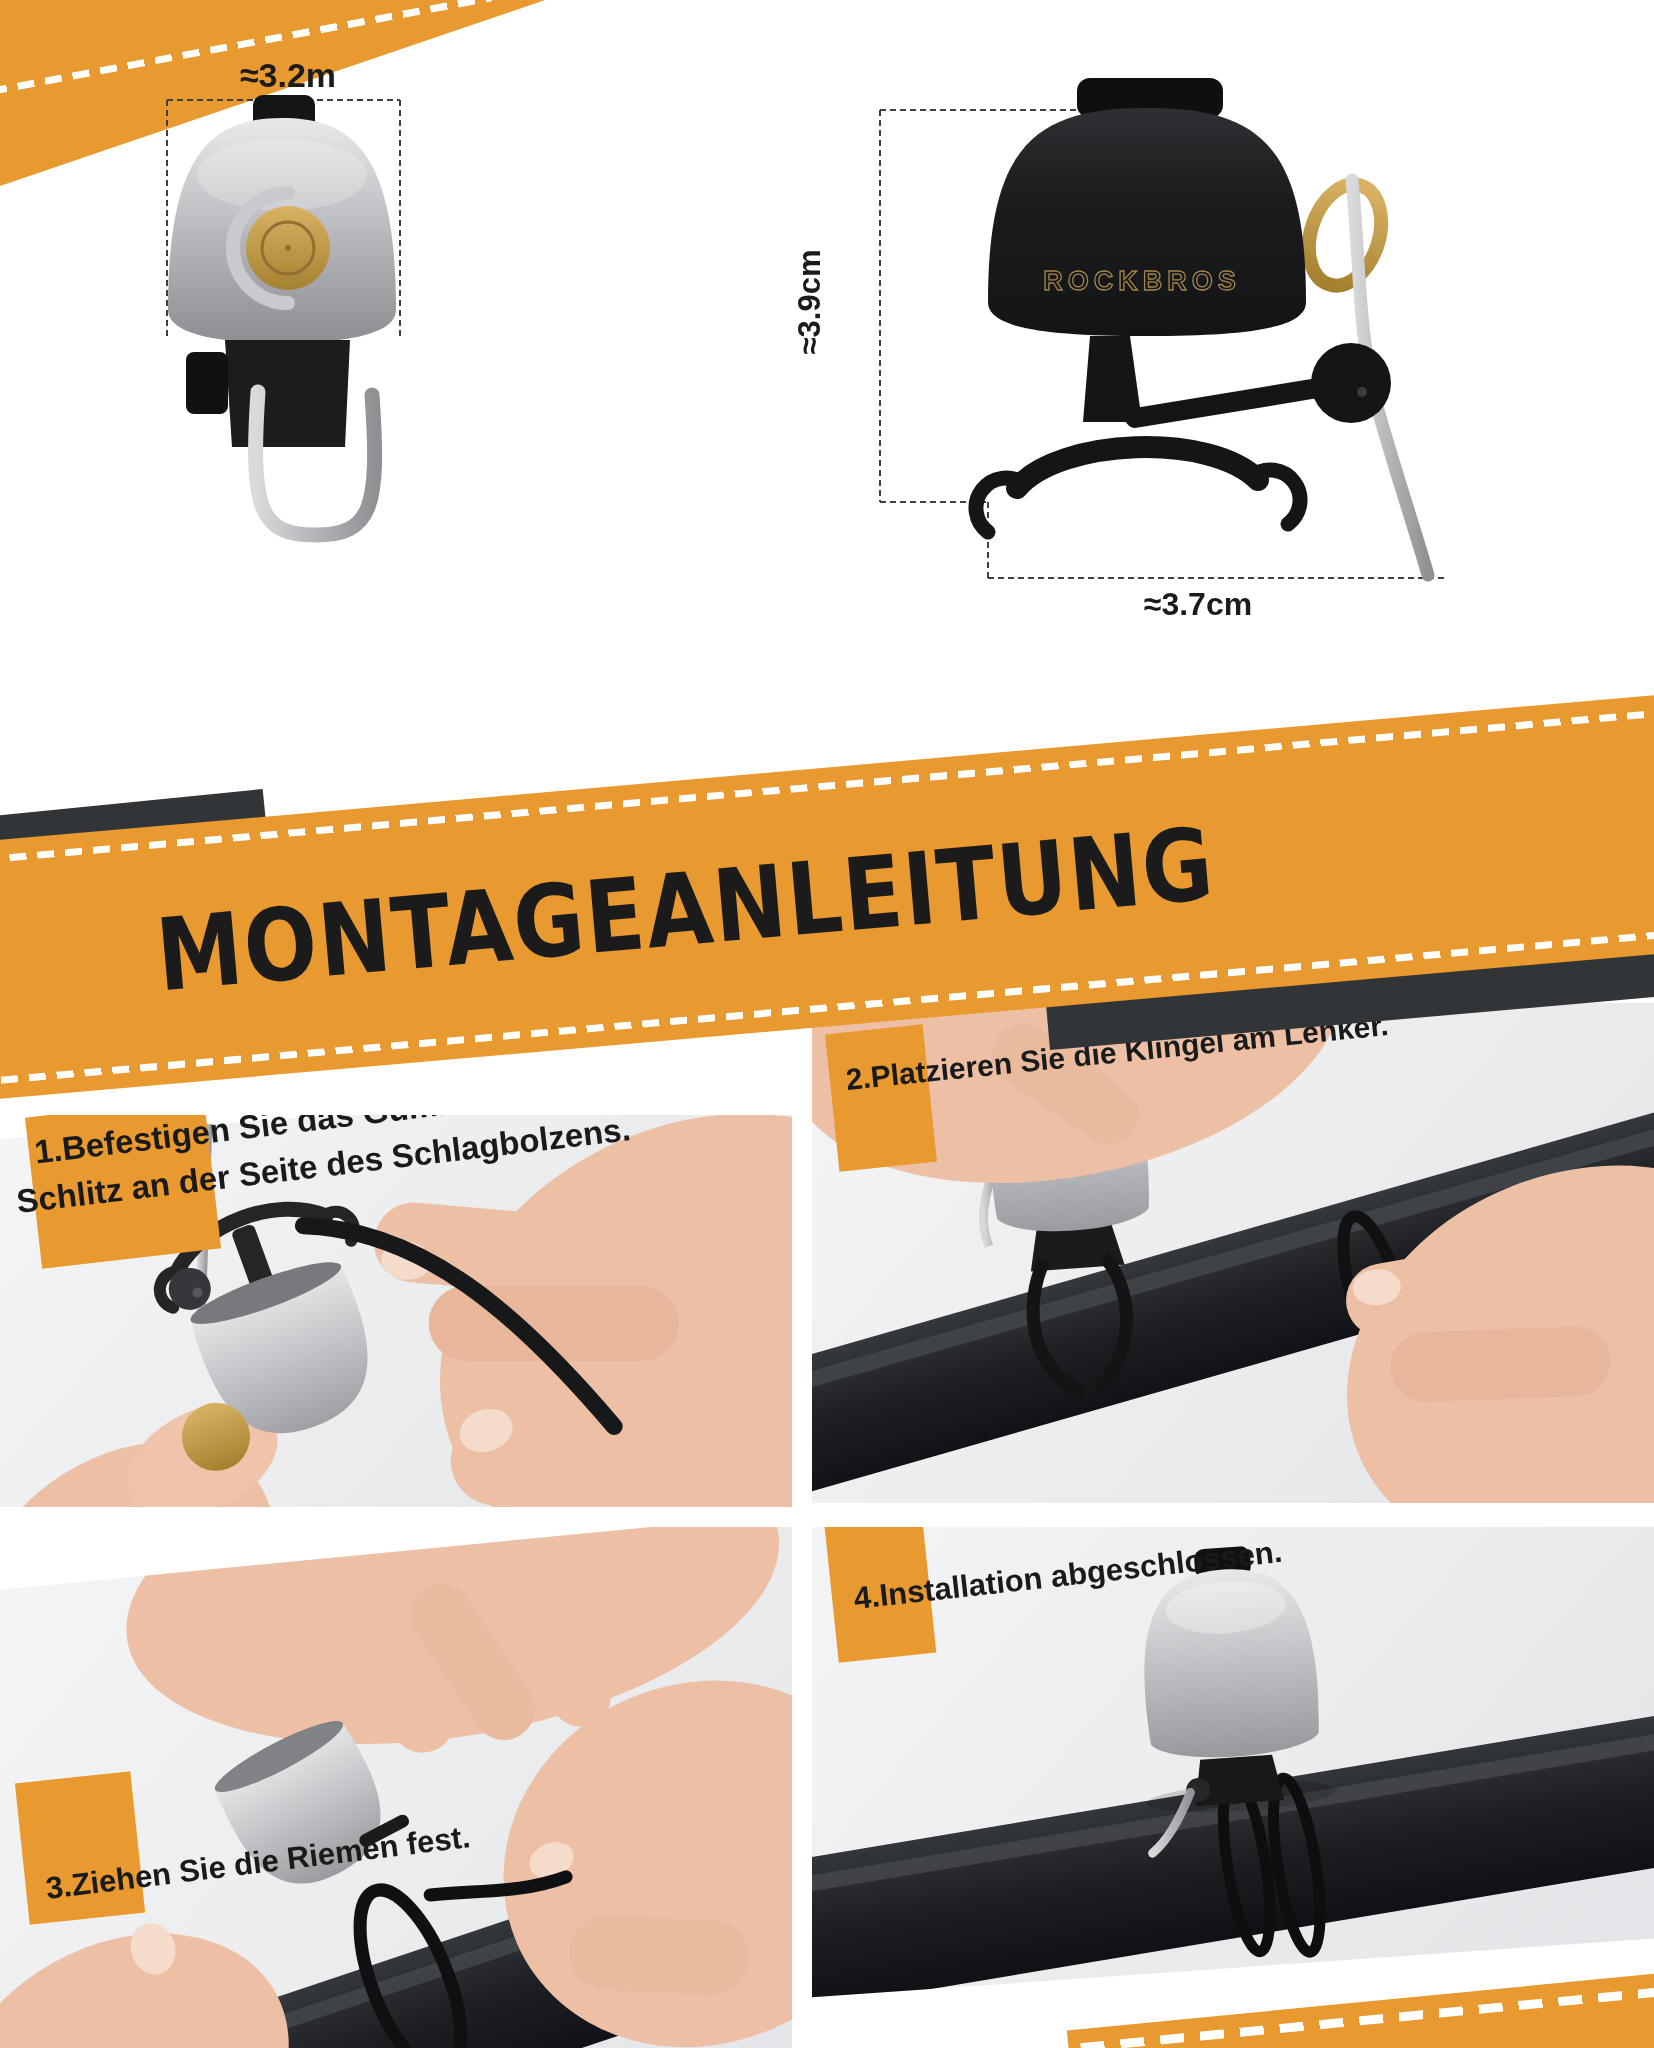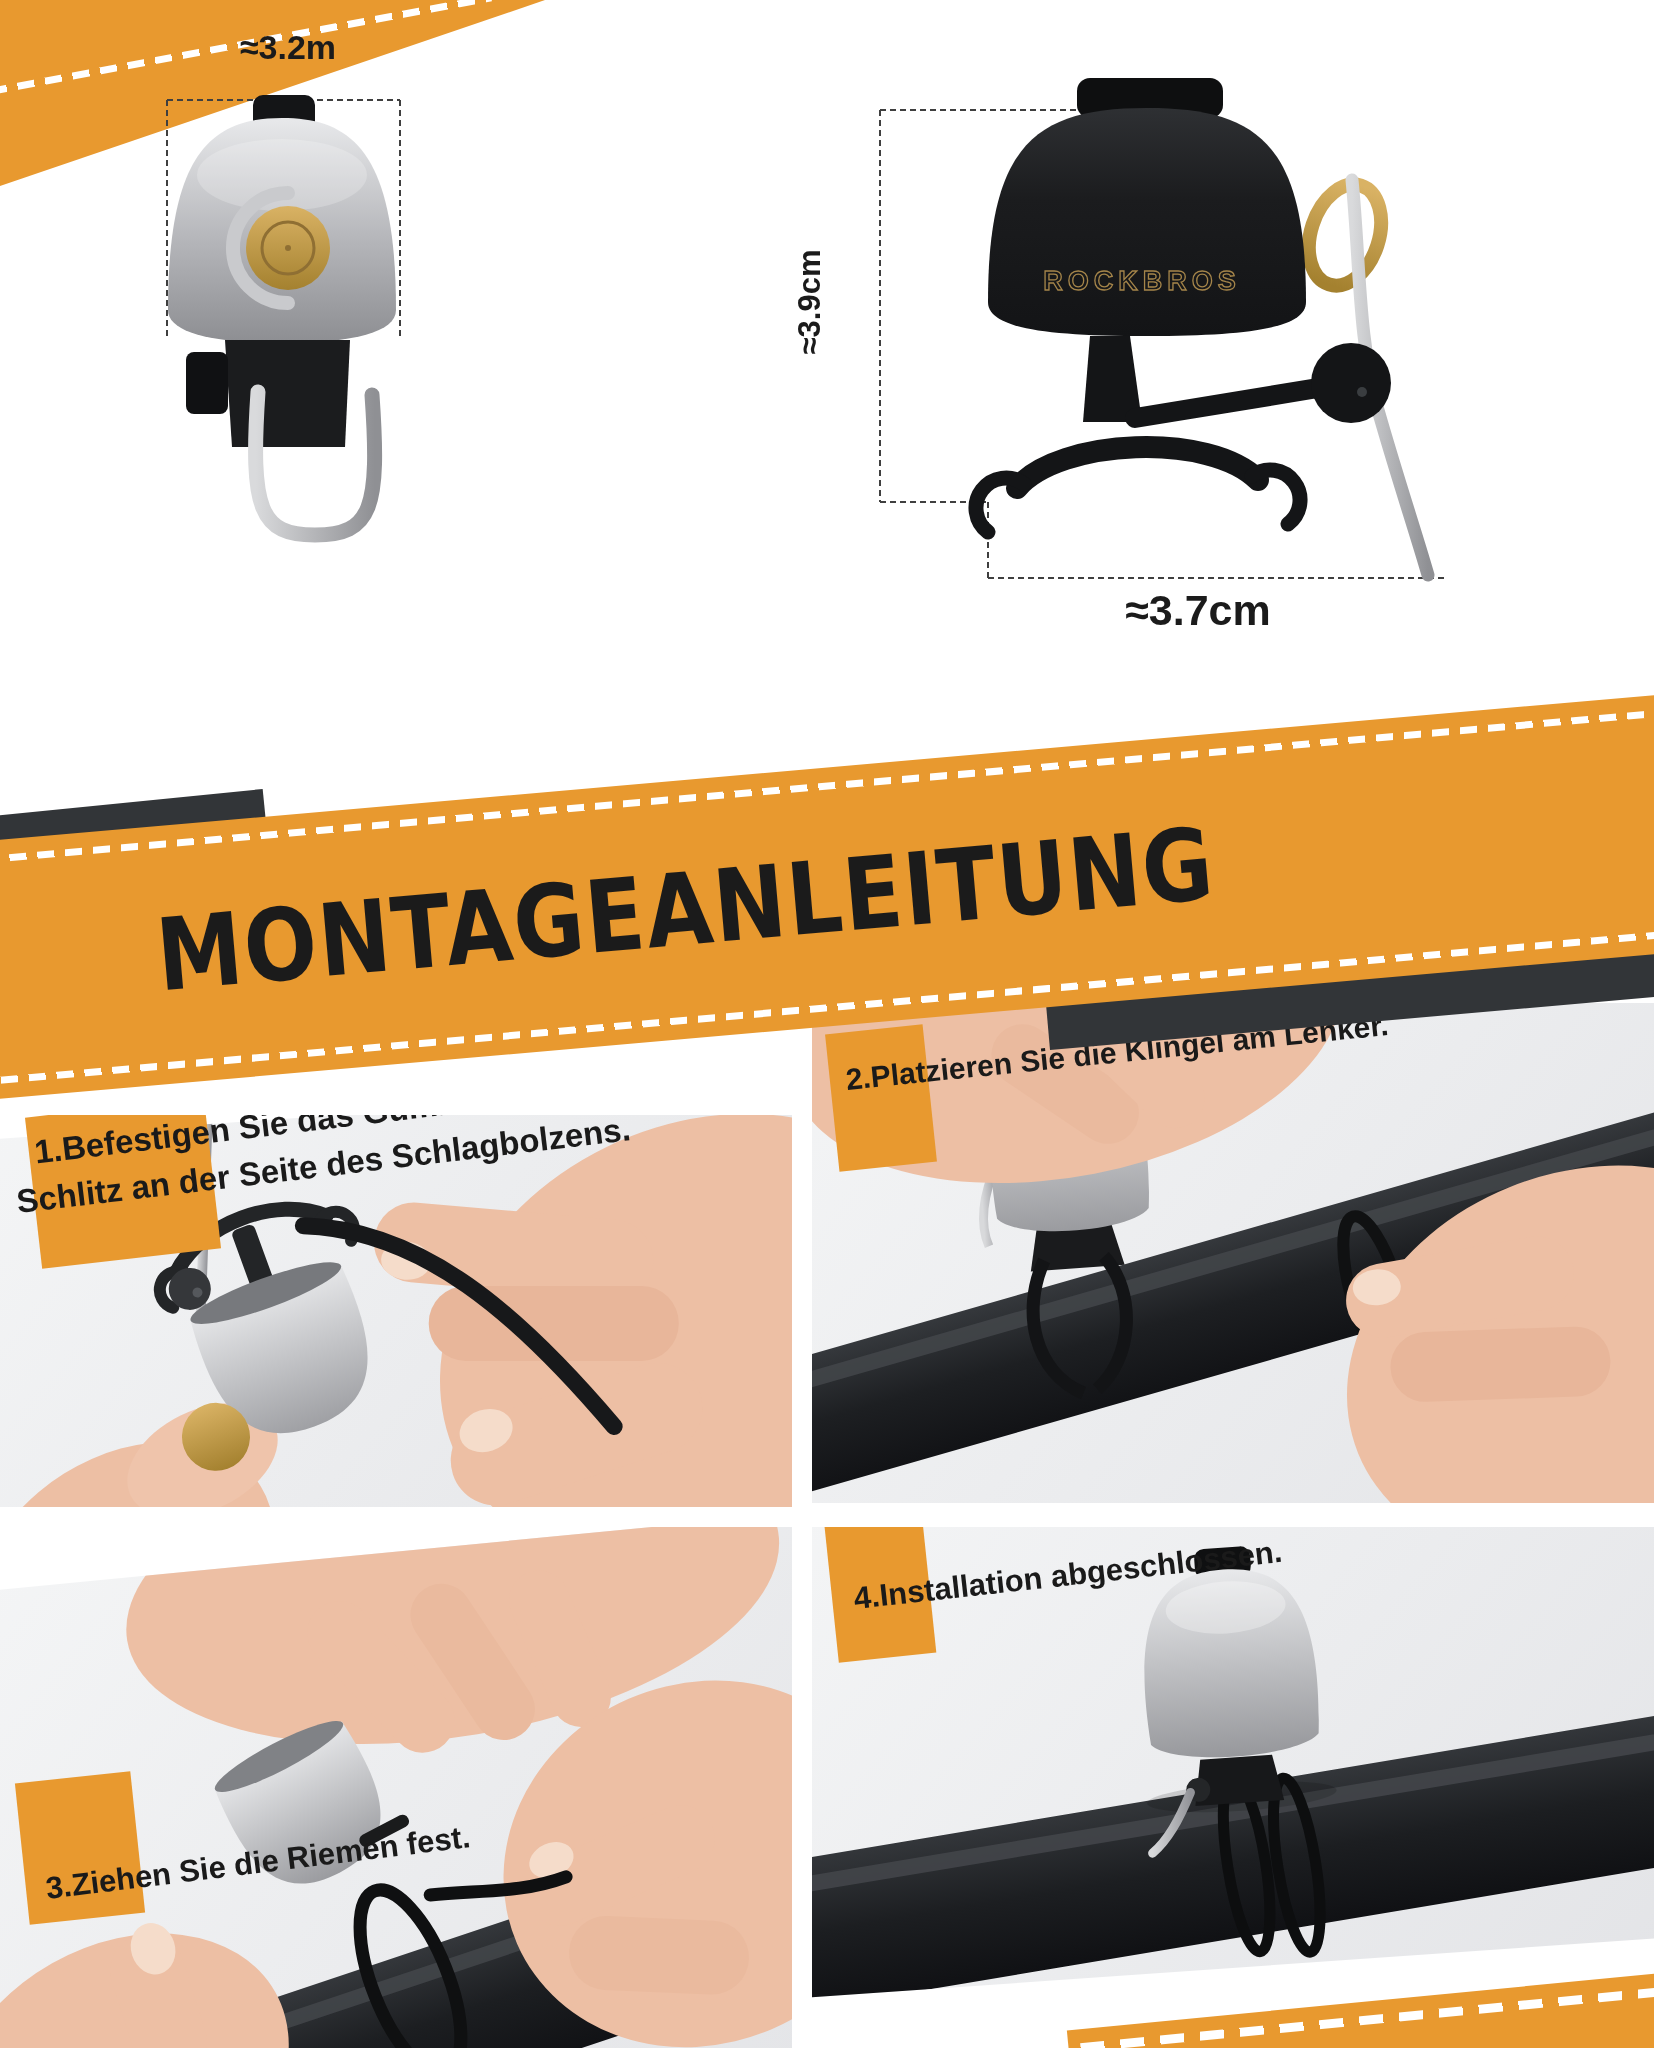--- a/index.html
+++ b/index.html
@@ -25,23 +25,23 @@
     left:-10px;top:88px;width:510px;
     transform:rotate(-10.6deg);transform-origin:left center;
   }
 
   
   .product-svg{position:absolute;left:0;top:40px;width:1654px;height:660px;}
   .dim-label{
     position:absolute;color:var(--text-dark,#1B1B1B);font-weight:bold;
     text-align:center;white-space:nowrap;
   }
-  .dim-32{left:203px;top:28px;width:170px;font-size:34px;}
+  .dim-32{left:203px;top:56px;width:170px;font-size:34px;}
   .dim-39{left:730px;top:284px;width:160px;font-size:31px;transform:rotate(-90deg);}
-  .dim-37{left:1113px;top:586px;width:170px;font-size:43px;}
+  .dim-37{left:1113px;top:586px;width:170px;font-size:32px;}
 
   
   .charcoal-tl{
     position:absolute;left:-8px;top:816px;width:272px;height:72px;
     background:var(--charcoal,#323538);
     transform:rotate(-5.7deg);transform-origin:left top;z-index:3;
   }
   .charcoal-br{
     position:absolute;left:1048px;top:1004px;width:650px;height:46px;
     background:var(--charcoal,#323538);

